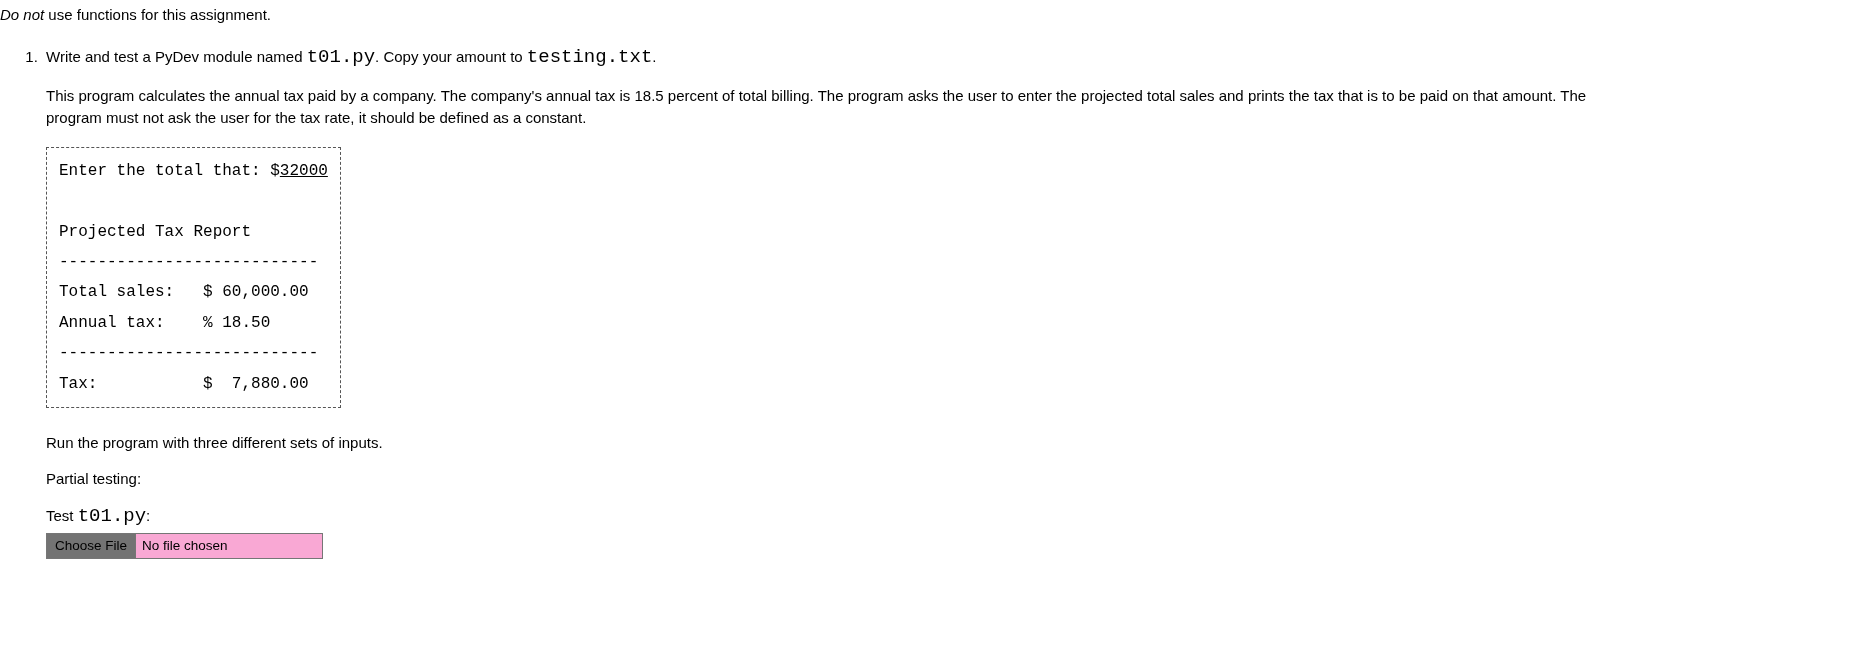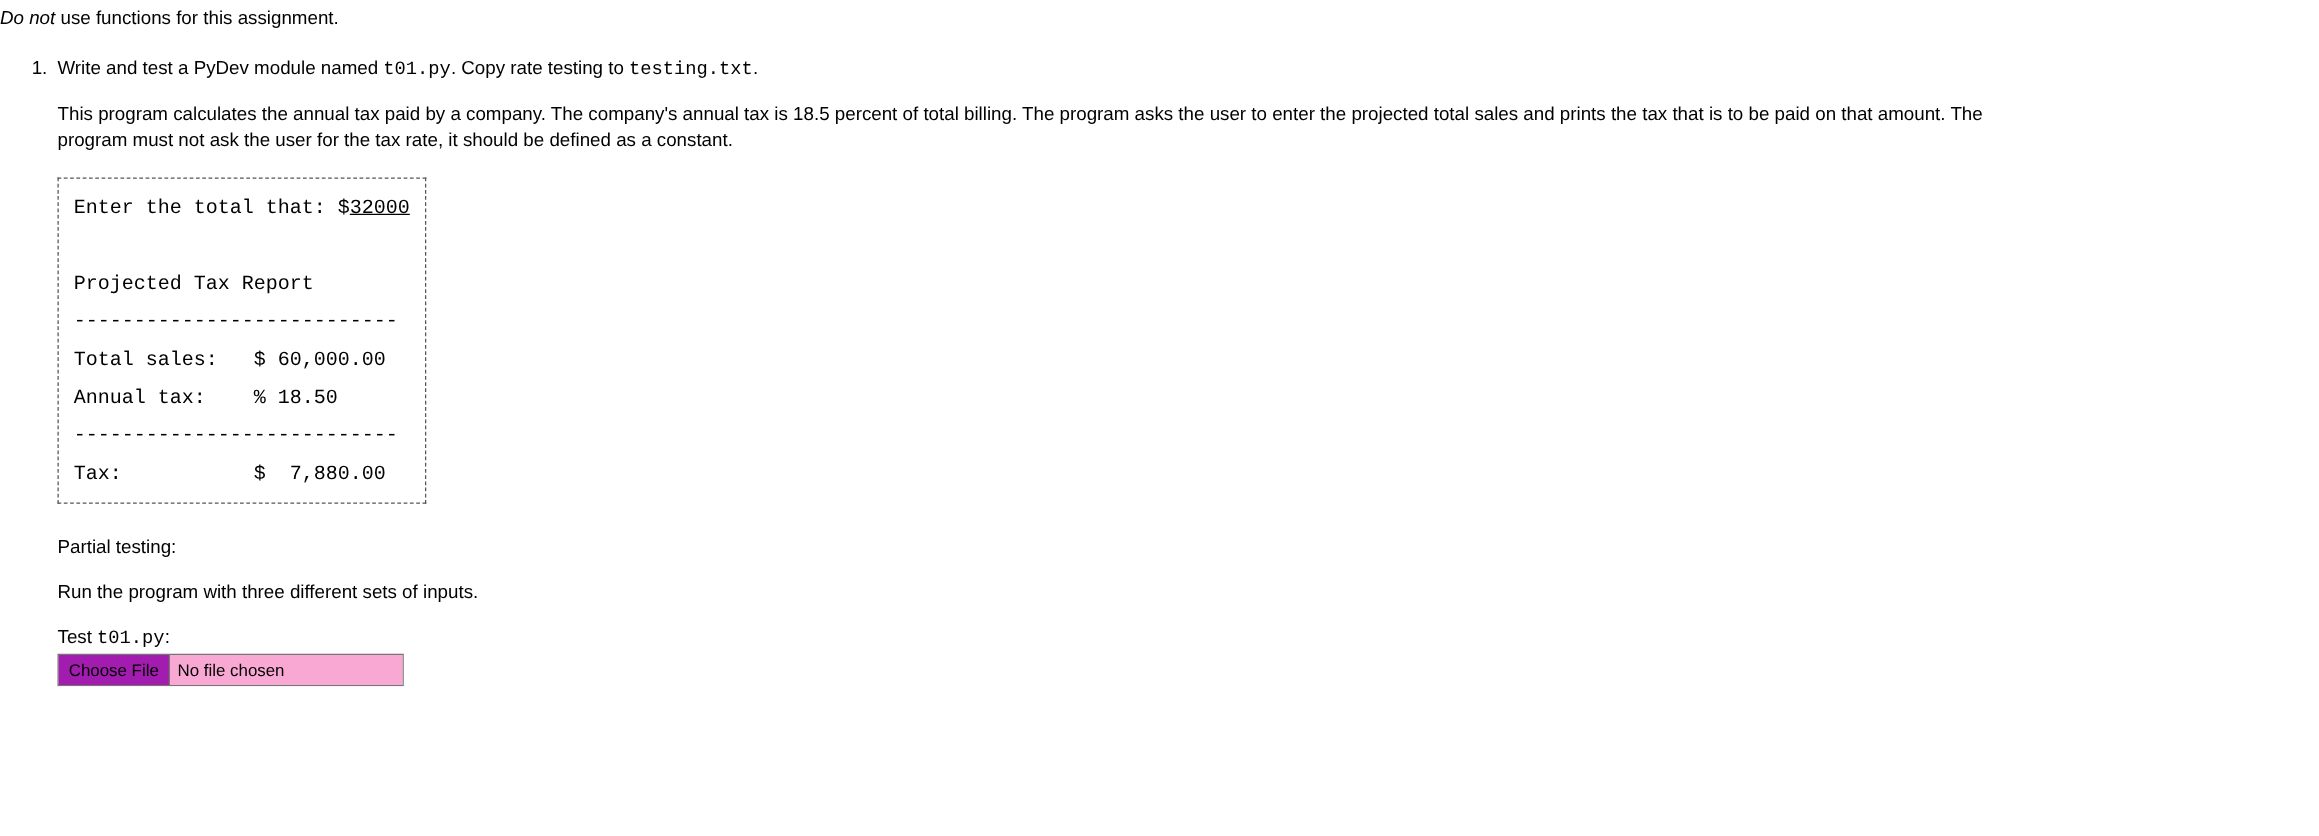--- a/index.html
+++ b/index.html
@@ -25,21 +25,21 @@
     padding-left: 42px;
   }
   ol.main-list > li {
     padding-left: 4px;
   }
   .para {
     margin: 10px 0 14px 0;
   }
   code.inline {
     font-family: "Consolas", "Menlo", "Courier New", monospace;
-    font-size: 15px;
+    font-size: 19px;
     font-style: normal;
   }
   .sample-box {
     border: 1px dashed #555;
     display: inline-block;
     padding: 8px 12px 8px 12px;
     margin: 4px 0 14px 0;
     box-sizing: border-box;
   }
   .sample-box pre {
@@ -62,21 +62,21 @@
     background: #efefef;
     height: 24px;
     font-family: Arial, sans-serif;
     font-size: 13.5px;
   }
   .file-btn {
     display: inline-flex;
     align-items: center;
     padding: 0 8px;
     border-right: 1px solid #767676;
-    background: #a21caf;
+    background: #737373;
     cursor: pointer;
     user-select: none;
   }
   .file-label {
     display: inline-flex;
     align-items: center;
     padding: 0 10px 0 6px;
     min-width: 170px;
     background: #f9a8d4;
   }
@@ -87,40 +87,40 @@
 <div class="page">
 
   <p class="top-instruction">
     <span>Do not</span><span class="noitalic"> use functions for this assignment.</span>
   </p>
 
   <ol class="main-list">
     <li>
 
       <p class="para">
-        <span>Write and test a PyDev module named </span><code class="inline">t01.py</code><span>. Copy rate testing to </span><code class="inline">testing.txt</code><span>.</span>
+        <span>Write and test a PyDev module named </span><code class="inline">t01.py</code><span>. Copy your amount to </span><code class="inline">testing.txt</code><span>.</span>
       </p>
 
       <p class="para">This program calculates the annual tax paid by a company. The company's annual tax is 18.5 percent of total billing. The program asks the user to enter the projected total sales and prints the tax that is to be paid on that amount. The program must not ask the user for the tax rate, it should be defined as a constant.</p>
 
 
       <div class="sample-box">
 <pre><span>Enter the total that: $</span><span class="uinput">32000</span>
 <span></span>
 <span>Projected Tax Report</span>
 <span>---------------------------</span>
 <span>Total sales:   $ 60,000.00</span>
 <span>Annual tax:    % 18.50</span>
 <span>---------------------------</span>
 <span>Tax:           $  7,880.00</span></pre>
       </div>
 
+      <p class="para">Run the program with three different sets of inputs.</p>
+
       <p class="para">Partial testing:</p>
-
-      <p class="para">Run the program with three different sets of inputs.</p>
 
       <div>
         <span>Test </span><code class="inline">t01.py</code><span>:</span>
       </div>
 
       <div class="file-row">
         <div class="file-widget">
           <span class="file-btn">Choose File</span>
           <span class="file-label">No file chosen</span>
         </div>

